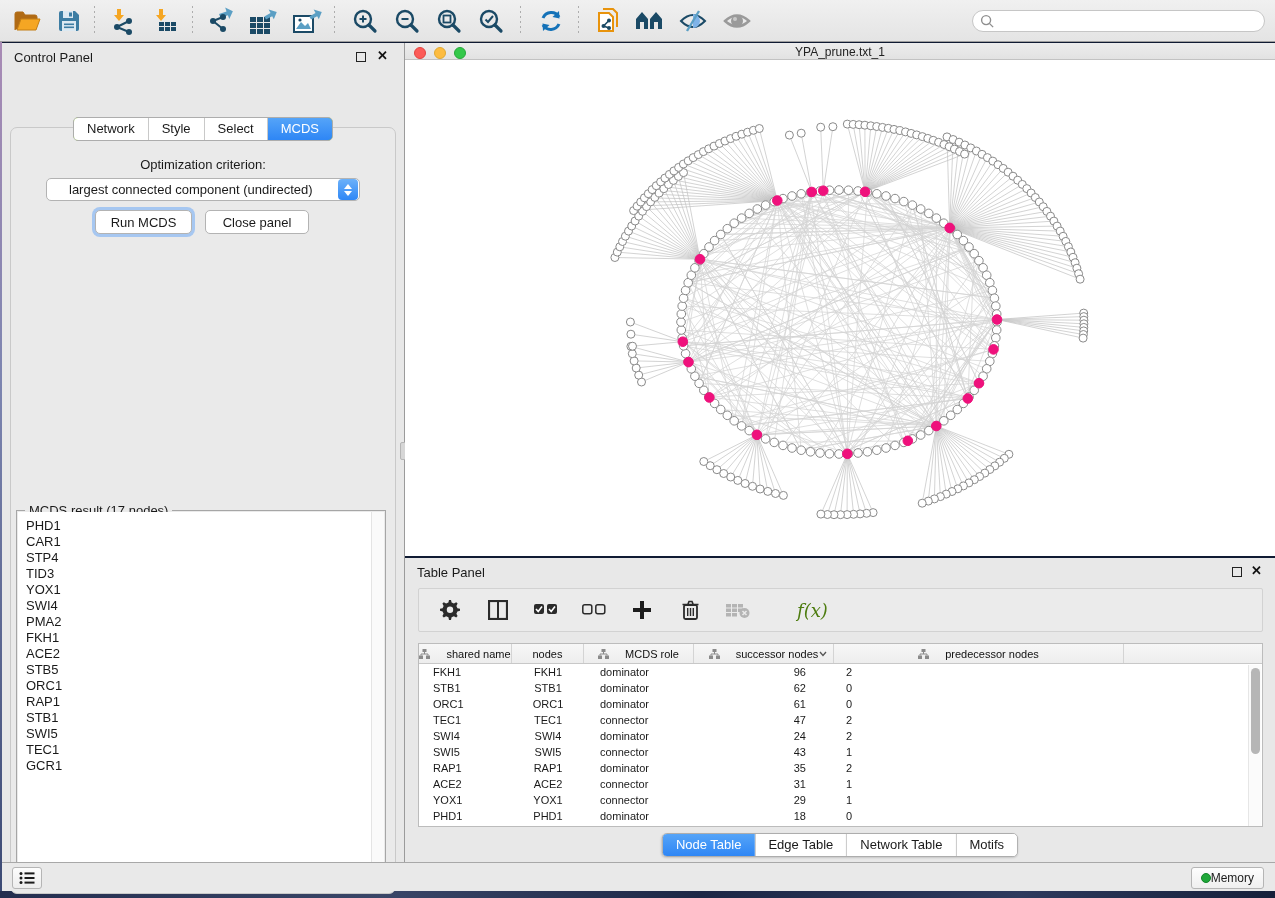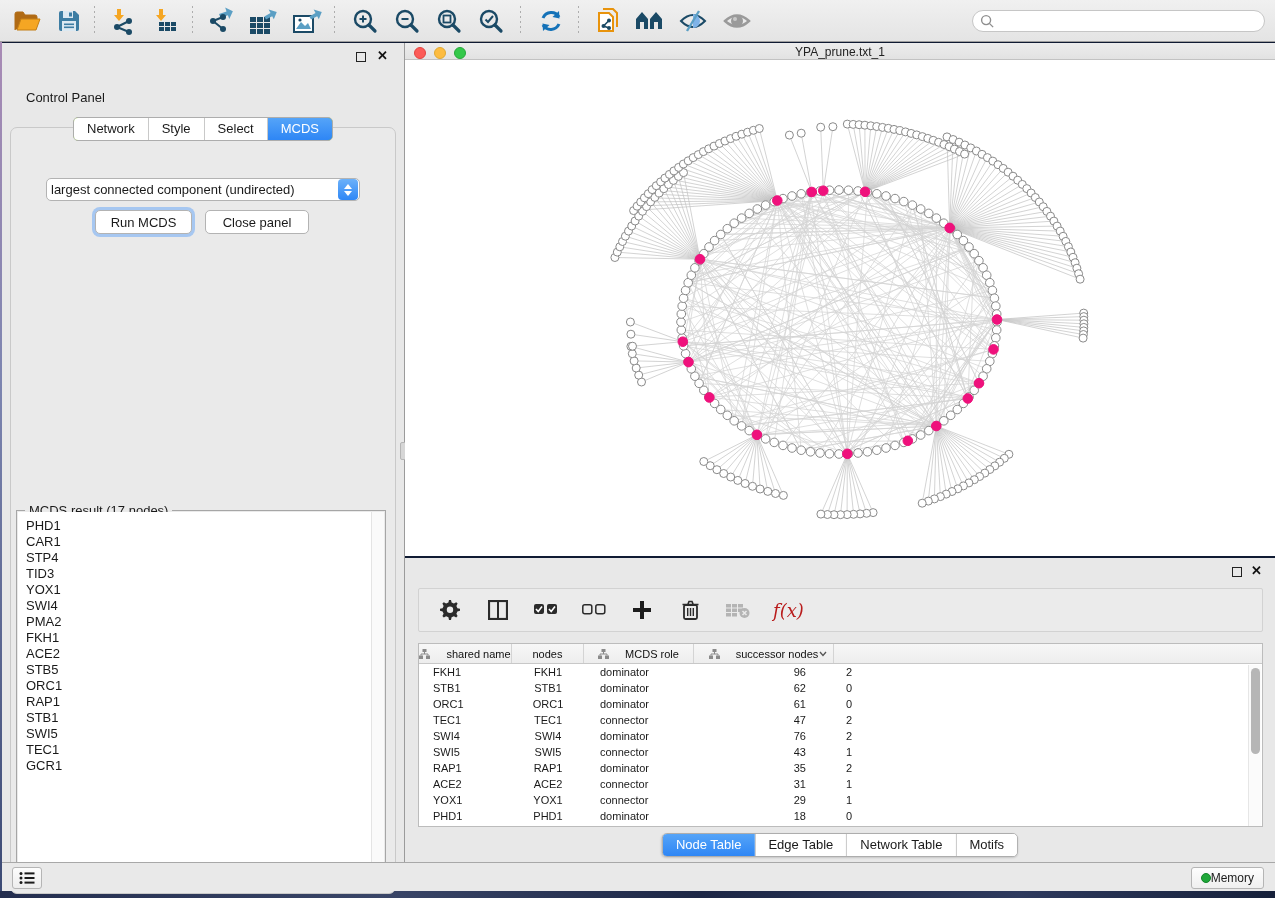--- a/index.html
+++ b/index.html
@@ -18,38 +18,38 @@
   .tb-btn { position:absolute; top:6px; width:34px; height:30px; display:flex; align-items:center; justify-content:center; border-radius:4px; }
   .tb-sep { position:absolute; top:6px; width:1px; height:30px;
     background-image:linear-gradient(#adadad 40%, transparent 40%); background-size:1px 5px; }
   .searchbox { position:absolute; left:972px; top:10px; width:293px; height:22px; background:#fff;
     border:1px solid #c6c6c6; border-radius:12px; display:flex; align-items:center; padding-left:7px; }
   .searchbox input { border:none; outline:none; flex:1; font-size:12px; background:transparent; margin-left:5px; }
 
   
   .control-panel { position:absolute; left:2px; top:43px; width:402px; height:819px; background:#e8e8e8; }
   .panel-head { position:relative; height:26px; }
-  .panel-title { position:absolute; left:24px; top:7px; font-size:13px;margin-top:40px; }
+  .panel-title { position:absolute; left:12px; top:7px; font-size:13px; }
   .win-float { position:absolute; width:10px; height:10px; border:1.6px solid #222; top:9px; cursor:pointer; }
   .win-close { position:absolute; top:5px; font-size:13px; font-weight:bold; color:#111; cursor:pointer; }
   .cp-float { right:38px; } .cp-close { right:16px; }
 
   .cp-box { position:absolute; left:8px; top:84px; width:386px; height:767px;
     background:#eaeaea; border:1px solid #c9c9c9; border-radius:7px; }
 
   .seg-tabs { position:absolute; top:74px; left:50%; transform:translateX(-50%); display:flex;
     border-radius:5px; overflow:hidden; border:1px solid #adadad; background:#84cc16; z-index:3; }
   .seg { padding:3px 13px 4px; font-size:13px; background:#fff; border-left:1px solid #c9c9c9; cursor:pointer; white-space:nowrap; }
   .seg:first-child { border-left:none; }
   .seg.active { background:linear-gradient(#55a4f8,#2e86f5); color:#fff; }
 
   .opt-label { position:absolute; top:114px; width:100%; text-align:center; font-size:13px; }
   .opt-select { position:absolute; left:44px; top:135px; width:314px; height:23px; background:#fff;
     border:1px solid #b3b3b3; border-radius:5px; font-size:13px; display:flex; align-items:center; cursor:pointer; }
-  .opt-select .val { flex:1; padding-left:4px; white-space:nowrap; overflow:hidden; }
+  .opt-select .val { flex:1; padding-left:22px; white-space:nowrap; overflow:hidden; }
   .stepper { width:20px; height:21px; border-radius:4px; margin-right:1px;
     background:linear-gradient(#6cb1f9,#2f87f6); display:flex; flex-direction:column; align-items:center; justify-content:center; gap:2px; }
   .stepper .up { width:0; height:0; border-left:4px solid transparent; border-right:4px solid transparent; border-bottom:5px solid #fff; }
   .stepper .dn { width:0; height:0; border-left:4px solid transparent; border-right:4px solid transparent; border-top:5px solid #fff; }
 
   .btn { position:absolute; height:24px; background:#fff; border:1px solid #b3b3b3; border-radius:5px;
     font-size:13px; display:flex; align-items:center; justify-content:center; cursor:pointer; }
   .btn-run { left:93px; top:167px; width:97px; box-shadow:0 0 0 3px rgba(110,170,246,.55); }
   .btn-closepanel { left:203px; top:167px; width:104px; }
 
@@ -71,21 +71,21 @@
   .tl-green { left:49px; background:#34c84a; border:1px solid #27a83a; }
   .net-title { text-align:center; font-size:12px; line-height:18px; color:#222; }
   .net-canvas { position:relative; width:870px; height:496px; background:#fff; overflow:hidden; cursor:default; }
 
   
   .table-panel { position:absolute; left:405px; top:558px; width:870px; height:304px; background:#e8e8e8; }
   .tp-float { right:33px; } .tp-close { right:13px; }
   .tp-toolbar { position:absolute; left:13px; top:30px; width:845px; height:44px;
     background:#ebebeb; border:1px solid #d2d2d2; border-radius:2px; display:flex; align-items:center; gap:22px; padding-left:18px; }
   .tpt-btn { display:flex; align-items:center; justify-content:center; width:26px; height:26px; cursor:pointer; }
-  .fx { font-family:"DejaVu Serif", serif; font-style:italic; font-size:18px; color:#b91c1c; }
+  .fx { font-family:"DejaVu Serif", serif; font-style:italic; font-size:18px; color:#4d7c0f;margin-left:24px; }
 
   .node-table { position:absolute; left:13px; top:85px; width:845px; height:184px; background:#fff; border:1px solid #bcbcbc; }
   .nt-header { display:flex; height:20px; background:linear-gradient(#f7f7f7,#ededed); border-bottom:1px solid #c8c8c8; }
   .nt-hcell { position:relative; display:flex; align-items:center; justify-content:center; gap:16px;
     font-size:11px; border-right:1px solid #d4d4d4; color:#111; cursor:pointer; }
   .nt-hcell .sort { position:absolute; right:6px; top:7px; }
   .nt-row { display:flex; height:16px; cursor:default; }
   .nt-cell { font-size:11px; line-height:16px; white-space:nowrap; overflow:hidden; }
   .tbl-scroll { position:absolute; top:21px; right:1px; width:13px; height:161px; background:#fbfbfb; border-left:1px solid #e6e6e6; }
   .tbl-thumb { position:absolute; left:1.5px; top:3px; width:9px; height:86px; background:#b6b6b6; border-radius:5px; cursor:pointer; }
@@ -267,20 +267,21 @@
     <span class="win-float cp-float"></span>
     <span class="win-close cp-close">✕</span>
   </div>
   <div class="cp-box"></div>
   <div class="seg-tabs" id="cp-tabs">
       <span class="seg">Network</span>
       <span class="seg">Style</span>
       <span class="seg">Select</span>
       <span class="seg active">MCDS</span>
     </div>
+  <div class="opt-label">Optimization criterion:</div>
   <div class="opt-select">
     <span class="val">largest connected component (undirected)</span>
     <span class="stepper">
         <span class="up"></span>
         <span class="dn"></span>
       </span>
   </div>
   <div class="btn btn-run">Run MCDS</div>
   <div class="btn btn-closepanel">Close panel</div>
   <div class="group-box">
@@ -1139,20 +1140,33 @@
                 <rect x="7" y="6.5" width="4" height="3.5"></rect>
               </g>
               <path d="M5.5 3 V5 M2 6.5 V5 H9 V6.5" stroke="#8a8a8a" fill="none"></path>
             </svg>
           </span>
           <span>successor nodes</span>
           <svg class="sort" width="8" height="6" viewBox="0 0 8 6">
             <path d="M1 1 L4 4.5 L7 1" fill="none" stroke="#555" stroke-width="1.3"></path>
           </svg>
         </div>
+        <div class="nt-hcell" style="width: 290px;">
+          <span>
+            <svg width="11" height="10" viewBox="0 0 11 10">
+              <g fill="#8a8a8a">
+                <rect x="3.5" y="0" width="4" height="3"></rect>
+                <rect x="0" y="6.5" width="4" height="3.5"></rect>
+                <rect x="7" y="6.5" width="4" height="3.5"></rect>
+              </g>
+              <path d="M5.5 3 V5 M2 6.5 V5 H9 V6.5" stroke="#8a8a8a" fill="none"></path>
+            </svg>
+          </span>
+          <span>predecessor nodes</span>
+        </div>
         <div class="nt-hcell" style="flex: 1 1 0%; border-right: none;"></div>
       </div>
     <div id="nt-body">
         <div class="nt-row">
           <div class="nt-cell" style="width: 93px; padding: 0px 0px 0px 14px; text-align: left;">FKH1</div>
           <div class="nt-cell" style="width: 72px; padding: 0px; text-align: center;">FKH1</div>
           <div class="nt-cell" style="width: 110px; padding: 0px 0px 0px 16px; text-align: left;">dominator</div>
           <div class="nt-cell" style="width: 140px; padding: 0px 28px 0px 0px; text-align: right;">96</div>
           <div class="nt-cell" style="width: 290px; padding: 0px 0px 0px 12px; text-align: left;">2</div>
         </div>
@@ -1174,21 +1188,21 @@
           <div class="nt-cell" style="width: 93px; padding: 0px 0px 0px 14px; text-align: left;">TEC1</div>
           <div class="nt-cell" style="width: 72px; padding: 0px; text-align: center;">TEC1</div>
           <div class="nt-cell" style="width: 110px; padding: 0px 0px 0px 16px; text-align: left;">connector</div>
           <div class="nt-cell" style="width: 140px; padding: 0px 28px 0px 0px; text-align: right;">47</div>
           <div class="nt-cell" style="width: 290px; padding: 0px 0px 0px 12px; text-align: left;">2</div>
         </div>
         <div class="nt-row">
           <div class="nt-cell" style="width: 93px; padding: 0px 0px 0px 14px; text-align: left;">SWI4</div>
           <div class="nt-cell" style="width: 72px; padding: 0px; text-align: center;">SWI4</div>
           <div class="nt-cell" style="width: 110px; padding: 0px 0px 0px 16px; text-align: left;">dominator</div>
-          <div class="nt-cell" style="width: 140px; padding: 0px 28px 0px 0px; text-align: right;">76</div>
+          <div class="nt-cell" style="width: 140px; padding: 0px 28px 0px 0px; text-align: right;">24</div>
           <div class="nt-cell" style="width: 290px; padding: 0px 0px 0px 12px; text-align: left;">2</div>
         </div>
         <div class="nt-row">
           <div class="nt-cell" style="width: 93px; padding: 0px 0px 0px 14px; text-align: left;">SWI5</div>
           <div class="nt-cell" style="width: 72px; padding: 0px; text-align: center;">SWI5</div>
           <div class="nt-cell" style="width: 110px; padding: 0px 0px 0px 16px; text-align: left;">connector</div>
           <div class="nt-cell" style="width: 140px; padding: 0px 28px 0px 0px; text-align: right;">43</div>
           <div class="nt-cell" style="width: 290px; padding: 0px 0px 0px 12px; text-align: left;">1</div>
         </div>
         <div class="nt-row">

